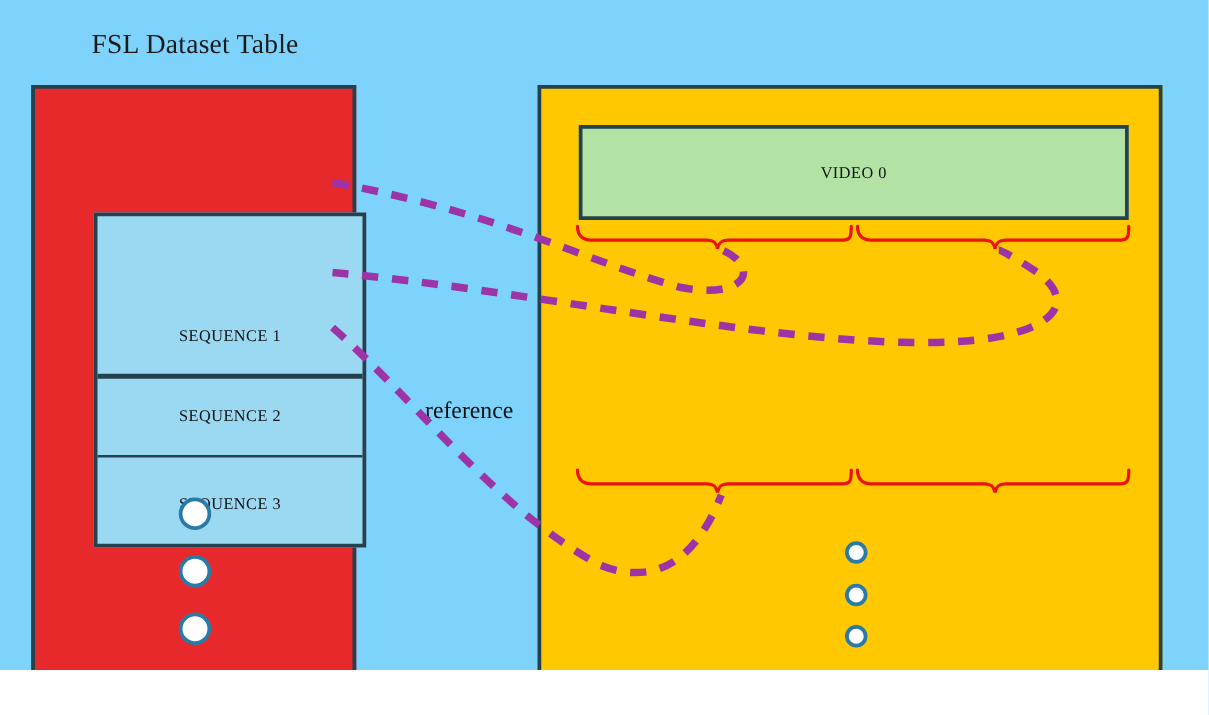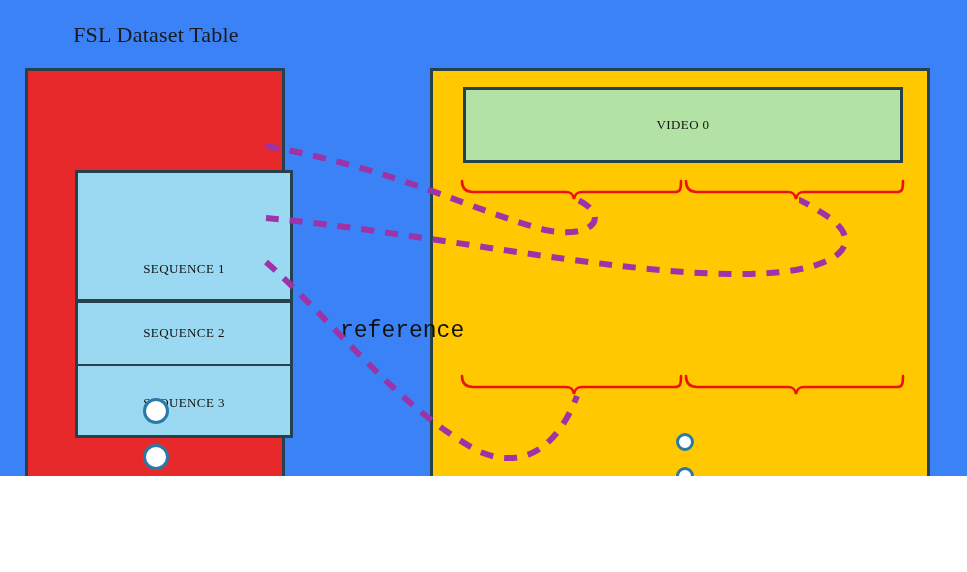--- a/index.html
+++ b/index.html
@@ -3,22 +3,22 @@
 <meta charset="utf-8">
 <style>
   html, body {
     margin: 0;
     padding: 0;
     background: #ffffff;
   }
   #canvas {
     position: relative;
     width: 967px;
-    height: 476px;
-    background: #3b82f6;
+    height: 536px;
+    background: #7dd3fc;
     overflow: hidden;
     font-family: "Liberation Serif", "DejaVu Serif", serif;
   }
   #svg-layer {
     position: absolute;
     left: 0;
     top: 0;
     width: 967px;
     height: 572px;
   }
@@ -75,39 +75,38 @@
     background: #b3e3a4;
     border: 3px solid #24414d;
     box-sizing: border-box;
     display: flex;
     align-items: center;
     justify-content: center;
     font-size: 13px;
     color: #111111;
     letter-spacing: 0.4px;
   }
-  #video-0 { top: 16px; }
+  #video-0 { top: 29px; }
   #video-1 { top: 226px; }
 
   .ellipsis-dot {
     position: absolute;
     border-radius: 50%;
     background: #ffffff;
     box-sizing: border-box;
   }
   .dot-left  { width: 26px; height: 26px; border: 3px solid #2a7aa8; }
   .dot-right { width: 18px; height: 18px; border: 3px solid #2a7aa8; }
 
   #reference-label {
     position: absolute;
     left: 340px; top: 318px;
-    font-size: 23px;
+    font-size: 19px;
     color: #111111;
     white-space: nowrap;
-    font-family: Liberation Mono, monospace;
   }
 </style>
 </head>
 <body>
 
 <div id="canvas">
 
   <div class="panel-title" id="title-fsl">FSL Dataset Table</div>
 
   <div class="big-box" id="fsl-box">

